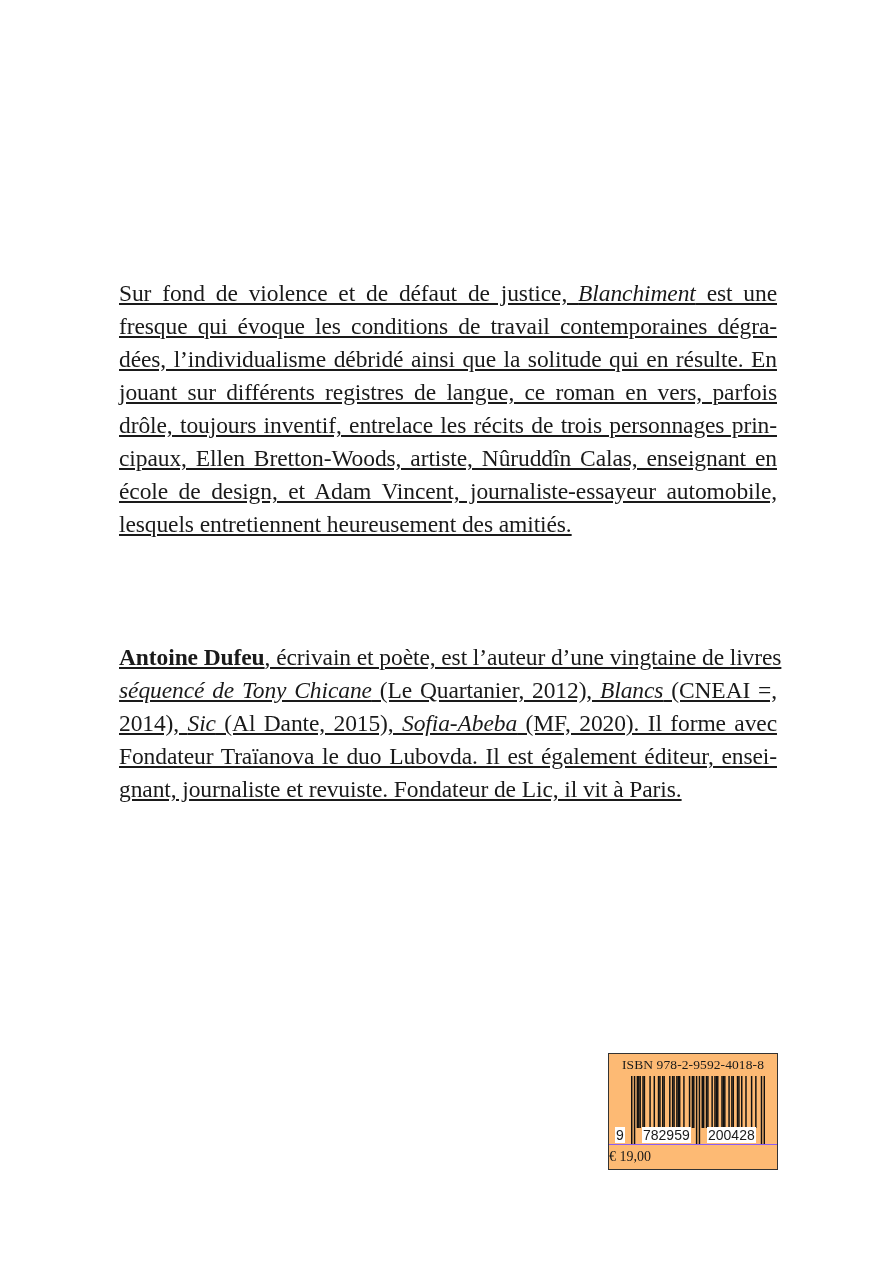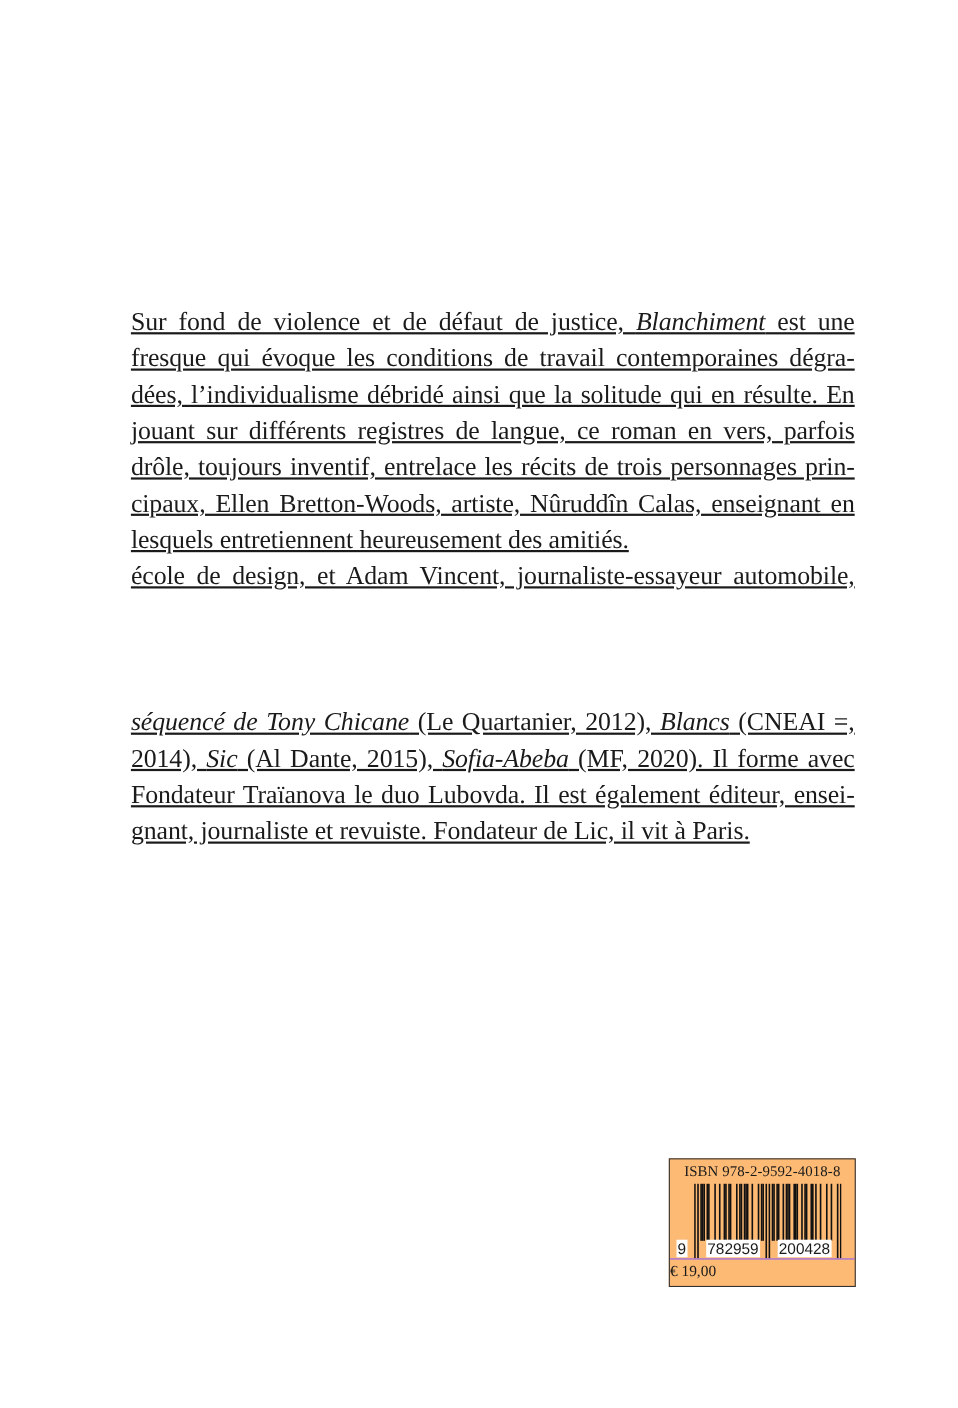--- a/index.html
+++ b/index.html
@@ -27,24 +27,25 @@
 </head>
 <body>
 
 <div class="para" id="blurb">
     <span class="line"><span>Sur fond de violence et de défaut de justice, </span><span class="it">Blanchiment</span><span> est une</span></span>
     <span class="line"><span>fresque qui évoque les conditions de travail contemporaines dégra-</span></span>
     <span class="line"><span>dées, l’individualisme débridé ainsi que la solitude qui en résulte. En</span></span>
     <span class="line"><span>jouant sur différents registres de langue, ce roman en vers, parfois</span></span>
     <span class="line"><span>drôle, toujours inventif, entrelace les récits de trois personnages prin-</span></span>
     <span class="line"><span>cipaux, Ellen Bretton-Woods, artiste, Nûruddîn Calas, enseignant en</span></span>
+    <span class="line"><span>école de design, et Adam Vincent, journaliste-essayeur automobile,</span></span>
     <span class="line last"><span>lesquels entretiennent heureusement des amitiés.</span></span>
-    <span class="line"><span>école de design, et Adam Vincent, journaliste-essayeur automobile,</span></span>
   </div>
 <div class="para" id="bio">
+    <span class="line"><span class="b">Antoine Dufeu</span><span>, écrivain et poète, est l’auteur d’une vingtaine de livres</span></span>
     <span class="line"><span class="it">séquencé de Tony Chicane</span><span> (Le Quartanier, 2012), </span><span class="it">Blancs</span><span> (CNEAI =,</span></span>
     <span class="line"><span>2014), </span><span class="it">Sic</span><span> (Al Dante, 2015), </span><span class="it">Sofia-Abeba</span><span> (MF, 2020). Il forme avec</span></span>
     <span class="line"><span>Fondateur Traïanova le duo Lubovda. Il est également éditeur, ensei-</span></span>
     <span class="line last"><span>gnant, journaliste et revuiste. Fondateur de Lic, il vit à Paris.</span></span>
   </div>
 
 <div id="barcode-box">
   <div id="isbn-text">ISBN 978-2-9592-4018-8</div>
   <svg id="bars">
       <rect x="0.00" y="0" width="1.46" height="68" fill="#111"></rect>

